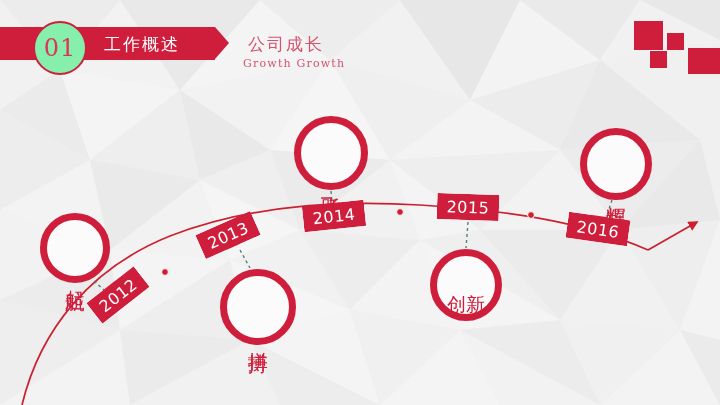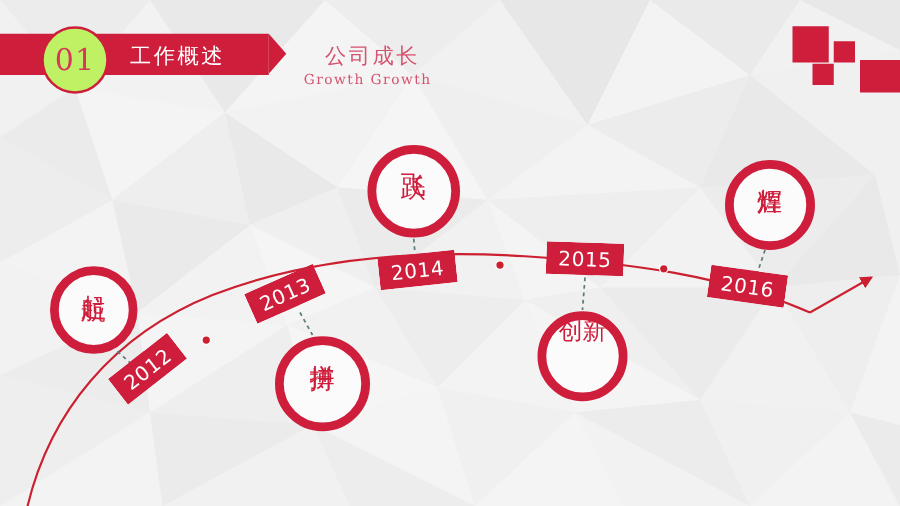--- a/index.html
+++ b/index.html
@@ -22,56 +22,56 @@
     background:#ce1e3c;
   }
   .ribbon-arrow{
     position:absolute;left:215px;top:27px;width:0;height:0;
     border-top:16.5px solid transparent;
     border-bottom:16.5px solid transparent;
     border-left:14px solid #ce1e3c;
   }
   .num-circle{
     position:absolute;left:33px;top:21px;width:54px;height:54px;
-    border-radius:50%;background:#bef264;
+    border-radius:50%;background:#86efac;
     border:2px solid #ce1e3c;
     box-sizing:border-box;
     display:flex;align-items:center;justify-content:center;
   }
   .num-circle span{
     font-size:24px;color:#d8365a;letter-spacing:1px;
     font-family:"DejaVu Serif","Liberation Serif",serif;
     line-height:1;
   }
   .ribbon-label{
     position:absolute;left:104px;top:33px;
     font-size:17px;color:#fff;letter-spacing:2px;
     font-family:"DejaVu Serif","Liberation Serif",serif;
   }
   .title-cn{
-    position:absolute;left:260px;top:33px;
+    position:absolute;left:248px;top:33px;
     font-size:17px;color:#d4536f;letter-spacing:2px;
     font-family:"DejaVu Serif","Liberation Serif",serif;
   }
   .title-en{
     position:absolute;left:243px;top:57px;
     font-size:11px;color:#d4536f;letter-spacing:1.2px;
     font-family:"DejaVu Serif","Liberation Serif",serif;
   }
 
   
   .sq{position:absolute;background:#ce1e3c;}
 
   
   .milestone{
     position:absolute;border-radius:50%;
     background:#fbfbfb;
     border:7px solid #ce1e3c;
     box-sizing:border-box;
-    display:flex;align-items:flex-start;justify-content:center;
+    display:flex;align-items:flex-end;justify-content:center;
   }
   .milestone span{
     color:#ce1e3c;line-height:1.02;text-align:center;
     font-family:"DejaVu Serif","Liberation Serif",serif;
     display:block;
   }
   .ms-vert span{writing-mode:vertical-rl;text-orientation:upright;letter-spacing:1px;}
 
   
   .yeartag{

